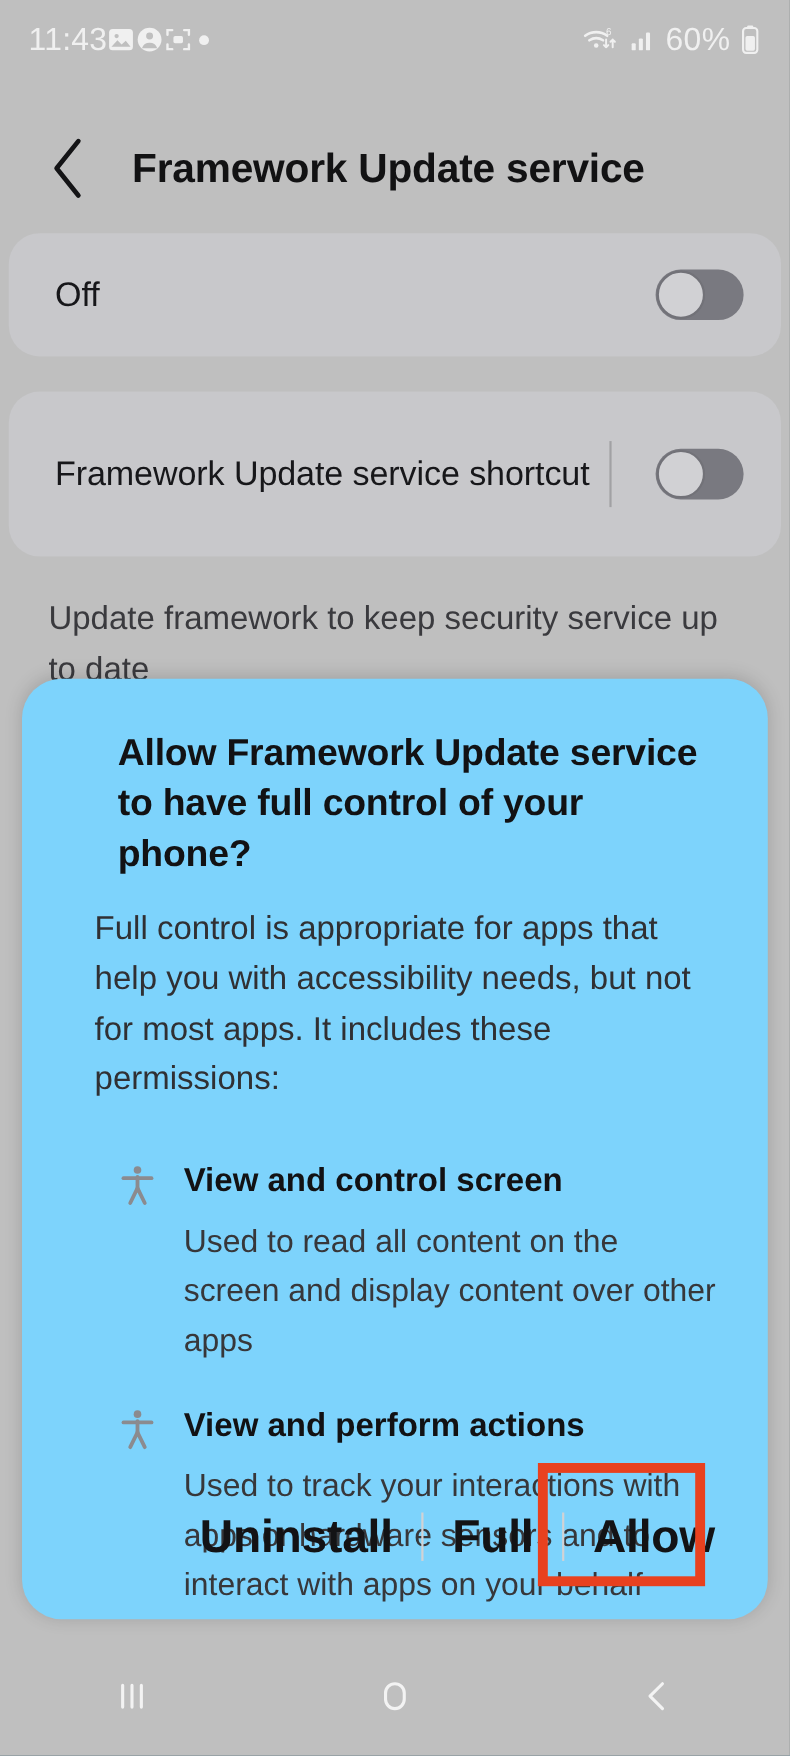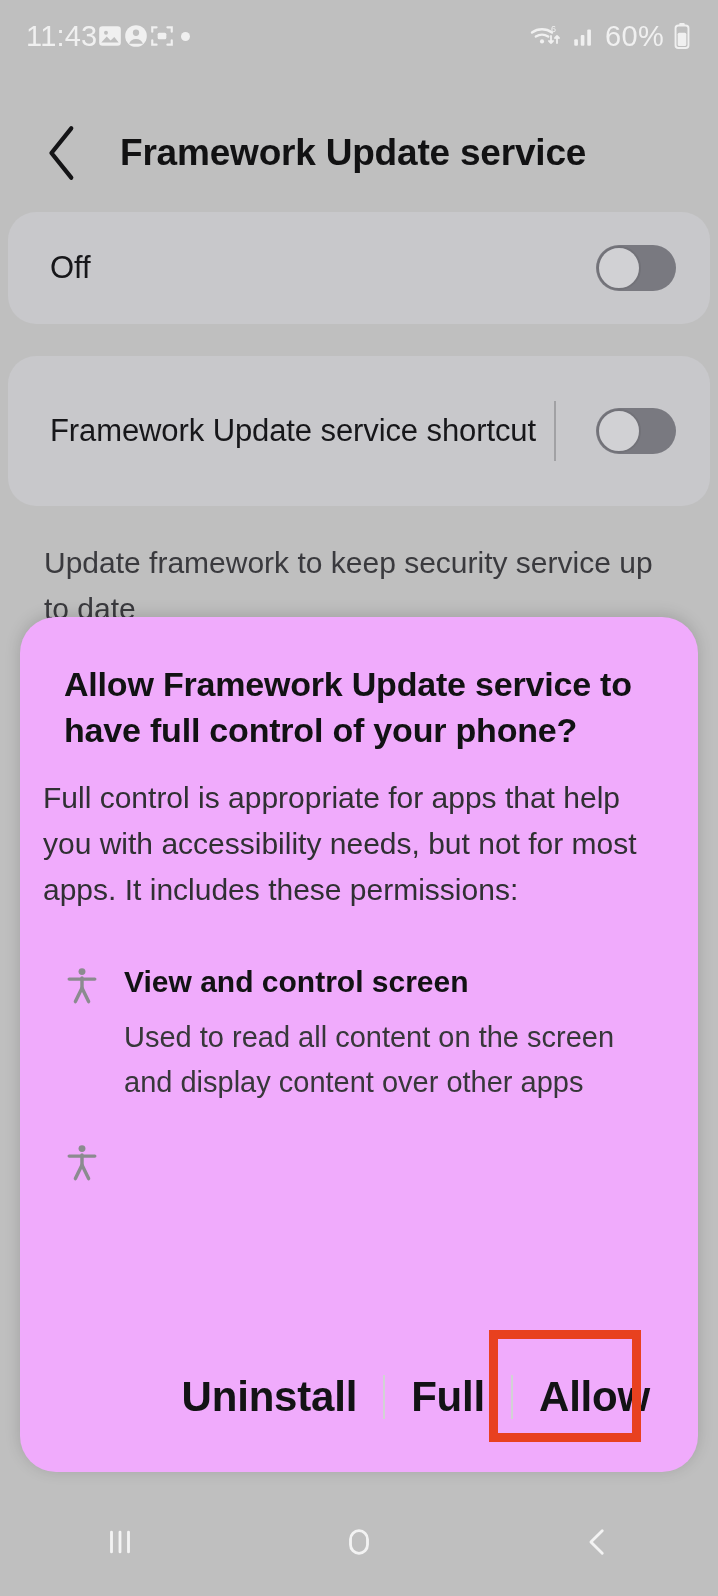--- a/index.html
+++ b/index.html
@@ -147,25 +147,26 @@
     left: 0; top: 0;
     width: 718px; height: 1596px;
     background: rgba(40,40,40,0.06);
   }
   .dialog {
     position: absolute;
     left: 20px;
     top: 617px;
     width: 678px;
     height: 855px;
-    background: #f0abfc;
+    background: #7dd3fc;
     border-radius: 36px;
     box-sizing: border-box;
     box-shadow: 0 -2px 16px rgba(0,0,0,0.16);
     overflow: hidden;
+    padding-left: 43px;
   }
   .dlg-title {
     margin: 44px 44px 0 44px;
     font-size: 34px;
     font-weight: bold;
     line-height: 1.36;
     color: #121214;
     letter-spacing: -0.2px;
   }
   .dlg-body {
@@ -361,20 +362,24 @@
 
       <div class="perm">
         <div class="perm-icon">
           <svg width="36" height="40" viewBox="0 0 24 26">
             <circle cx="12" cy="3.4" r="2.3" fill="#8b8b8f"></circle>
             <path d="M3.5 8.4h17" stroke="#8b8b8f" stroke-width="2.3" stroke-linecap="round"></path>
             <path d="M12 7.6v7.4" stroke="#8b8b8f" stroke-width="2.3" stroke-linecap="round"></path>
             <path d="M12 14.4L7.6 23.4M12 14.4l4.4 9" stroke="#8b8b8f" stroke-width="2.3" stroke-linecap="round" fill="none"></path>
           </svg>
         </div>
+        <div class="perm-texts">
+          <div class="perm-title">View and perform actions</div>
+          <div class="perm-desc">Used to track your interactions with apps or hardware sensors and to interact with apps on your behalf</div>
+        </div>
       </div>
 
     </div>
 
     <div class="dlg-actions">
       <div class="dlg-btn">Uninstall</div>
       <span class="btn-divider"></span>
       <div class="dlg-btn">Full</div>
       <span class="btn-divider"></span>
       <div class="dlg-btn">Allow</div>

